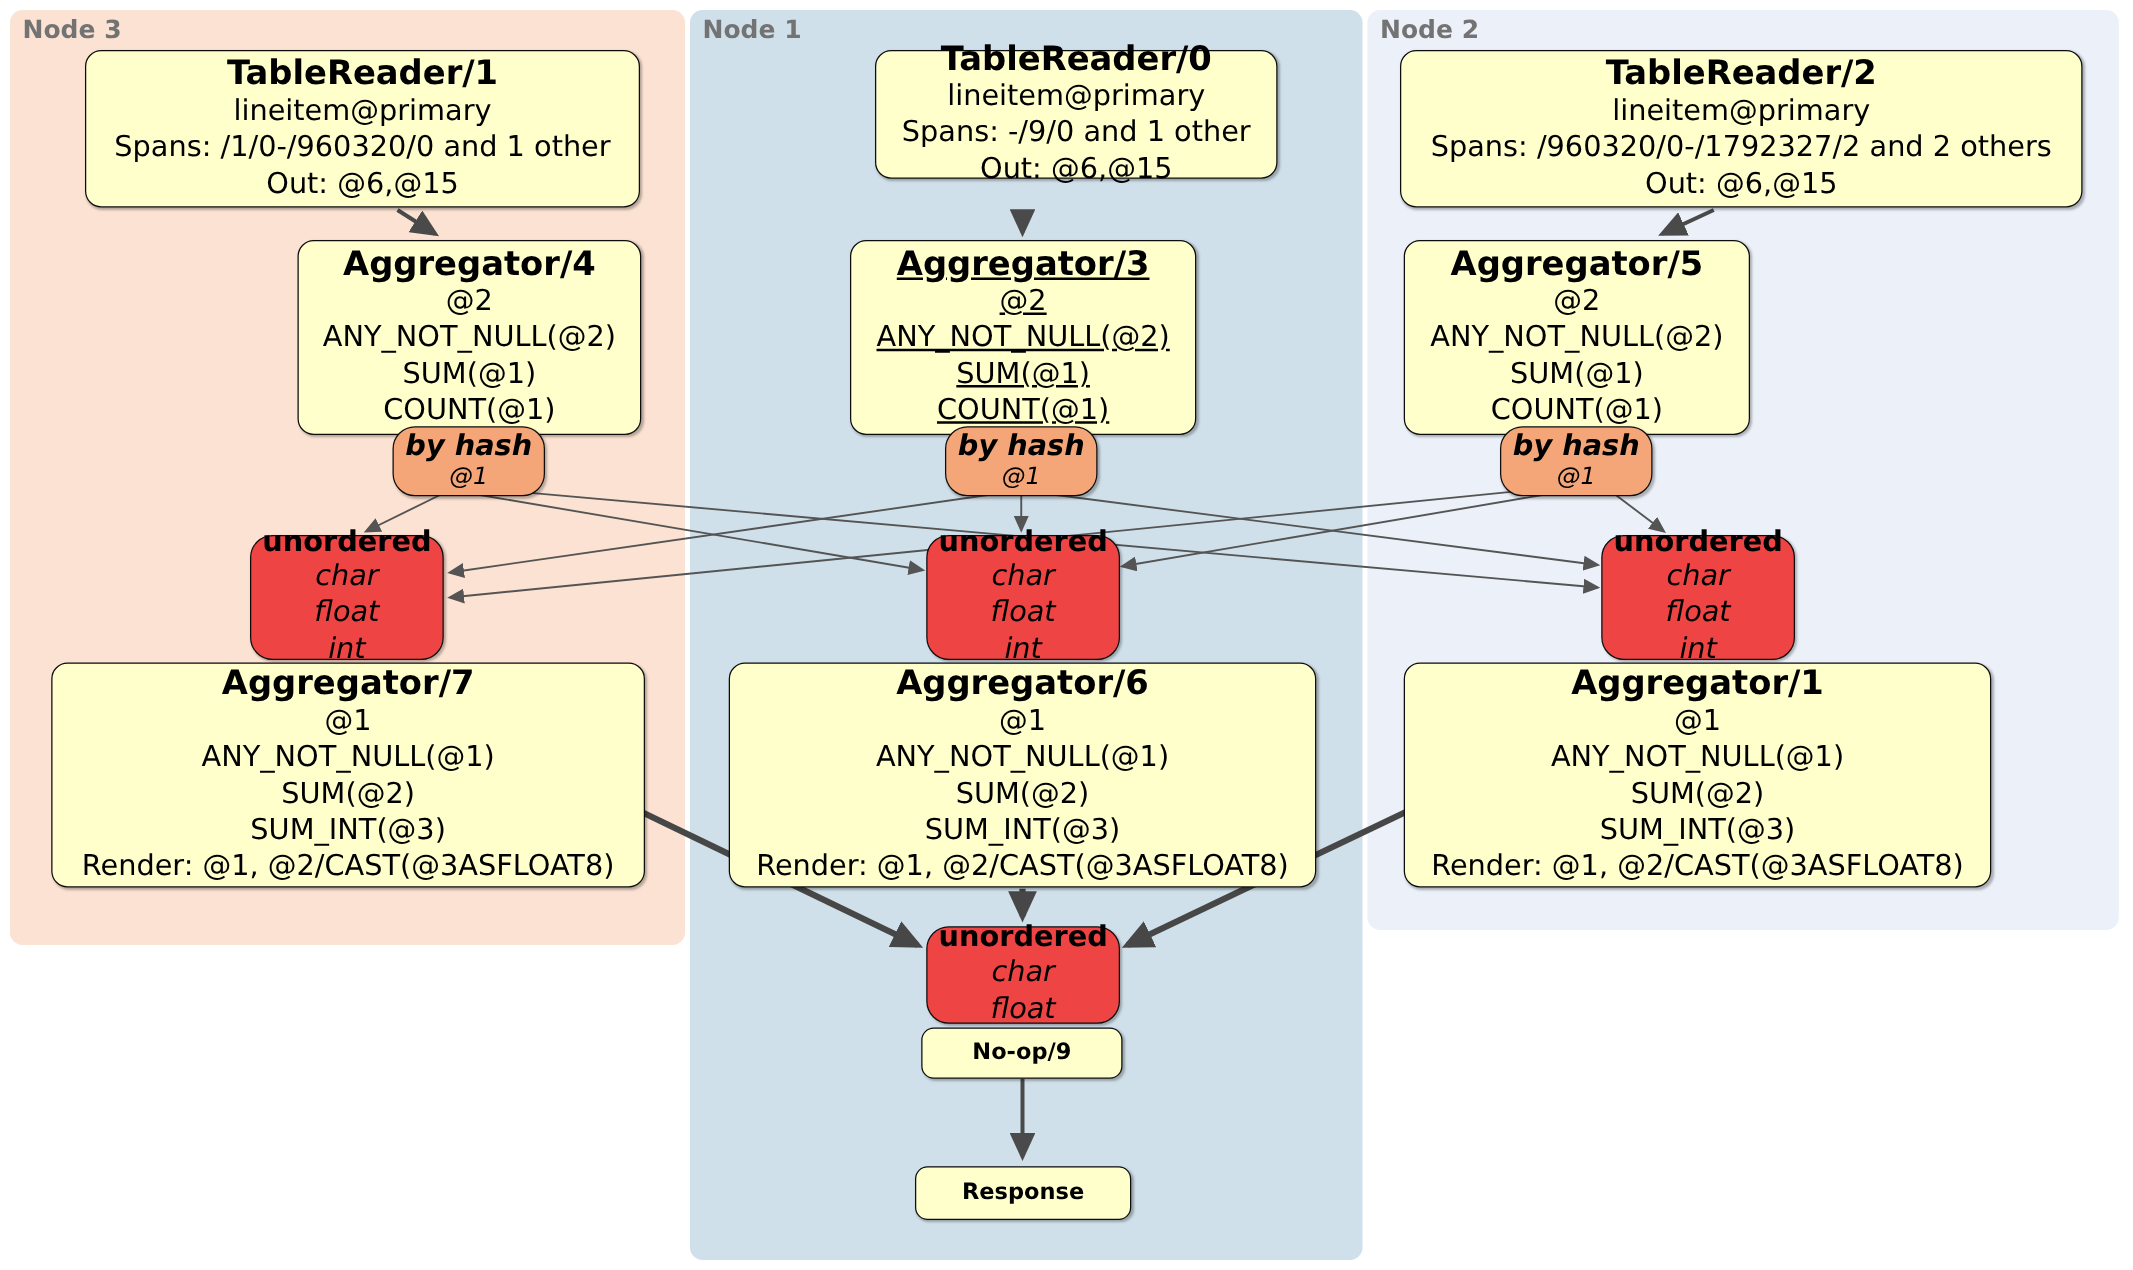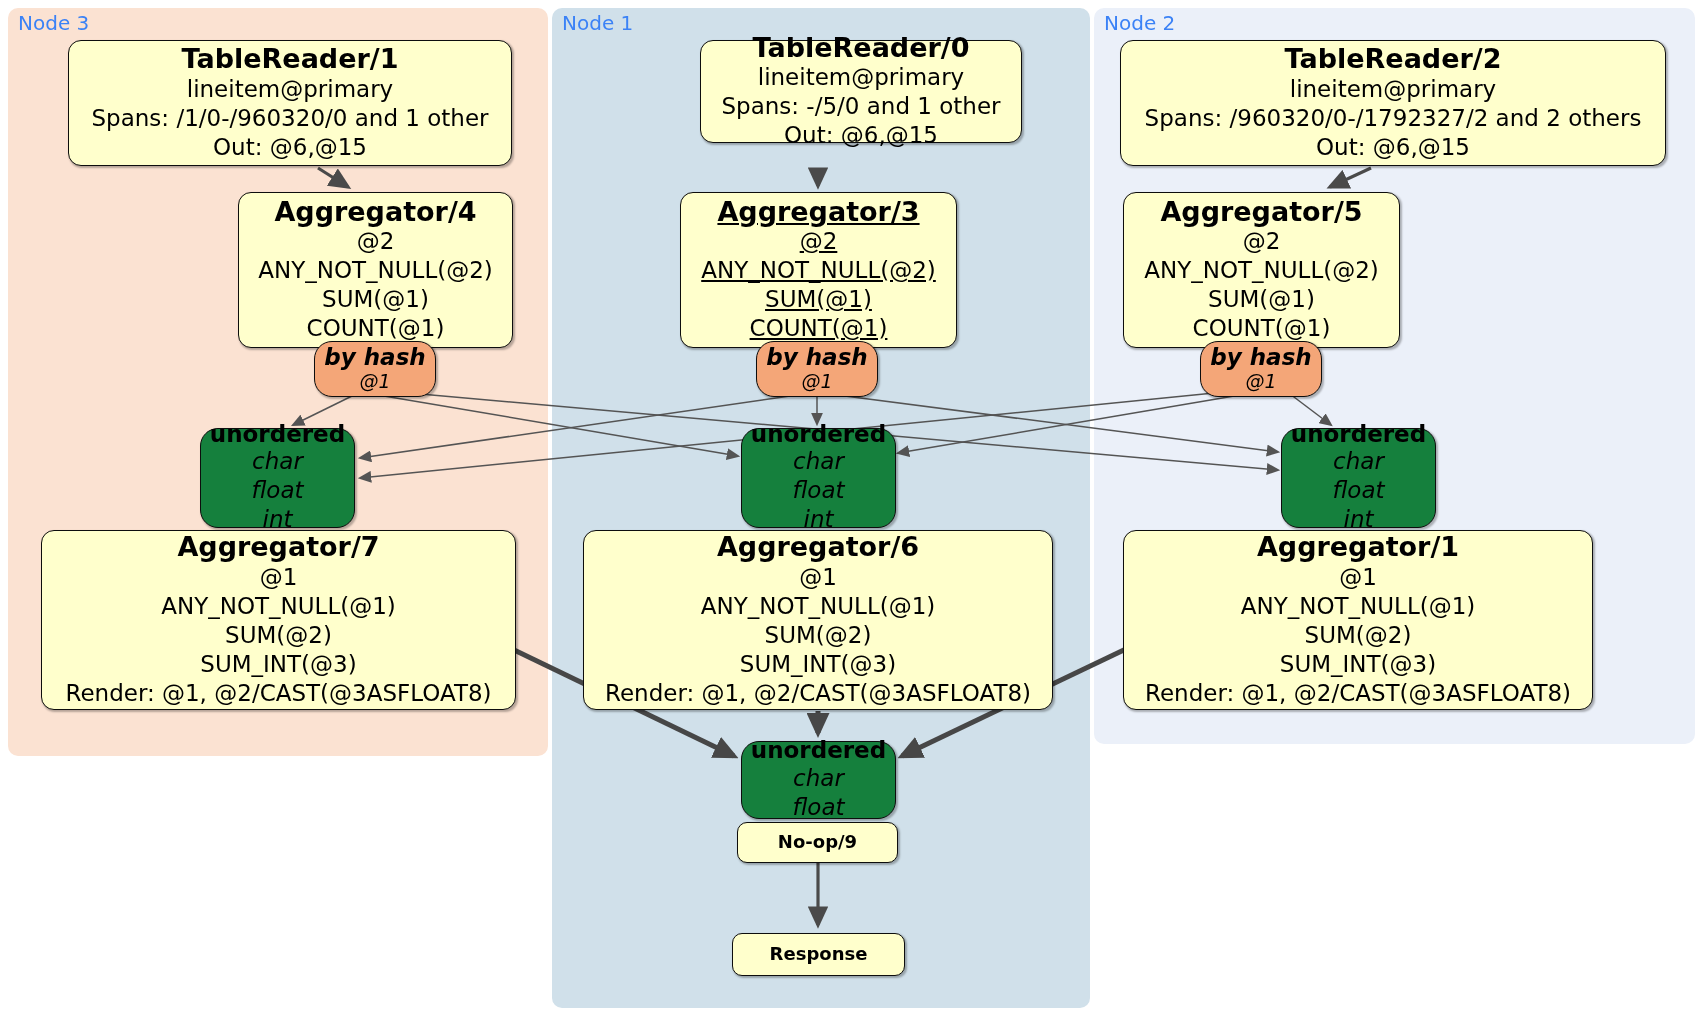--- a/index.html
+++ b/index.html
@@ -10,21 +10,22 @@
     color:#000;
     overflow:hidden;
   }
   .band{
     position:absolute;
     border-radius:10px;
   }
   .band-label{
     position:absolute;
     font-size:20px;
-    color:#3b82f6;
+    color:#737373;
+    font-weight:bold;
   }
   .edges{
     position:absolute;left:0;top:0;width:1706px;height:1016px;
   }
   .box{
     position:absolute;
     display:flex;flex-direction:column;
     justify-content:center;align-items:center;
     text-align:center;
     box-sizing:border-box;
@@ -37,21 +38,21 @@
   .box .l{font-size:23px;line-height:1.26;white-space:nowrap;}
   .router{
     background:#f4a678;
     border:1.8px solid #0d0d0d;
     border-radius:18px;
     font-style:italic;
   }
   .router .t{font-size:23px;}
   .router .l{font-size:19px;line-height:1.2;}
   .sync{
-    background:#15803d;
+    background:#ef4444;
     border:1.8px solid #0d0d0d;
     border-radius:18px;
   }
   .sync .t{font-size:23px;}
   .sync .l{font-size:23px;line-height:1.26;font-style:italic;}
   .small-title .t{font-size:18px;}
 </style>
 </head>
 <body>
 
@@ -109,21 +110,21 @@
 
   <div class="box" style="left:68px;top:40px;width:444px;height:126px;">
     <div class="t">TableReader/1</div>
     <div class="l">lineitem@primary</div>
     <div class="l">Spans: /1/0-/960320/0 and 1 other</div>
     <div class="l">Out: @6,@15</div>
   </div>
   <div class="box" style="left:668px;top:40px;width:322px;height:103px;margin-left:32px;">
     <div class="t">TableReader/0</div>
     <div class="l">lineitem@primary</div>
-    <div class="l">Spans: -/5/0 and 1 other</div>
+    <div class="l">Spans: -/9/0 and 1 other</div>
     <div class="l">Out: @6,@15</div>
   </div>
   <div class="box" style="left:1120px;top:40px;width:546px;height:126px;">
     <div class="t">TableReader/2</div>
     <div class="l">lineitem@primary</div>
     <div class="l">Spans: /960320/0-/1792327/2 and 2 others</div>
     <div class="l">Out: @6,@15</div>
   </div>
 
   <div class="box" style="left:238px;top:192px;width:275px;height:156px;">

